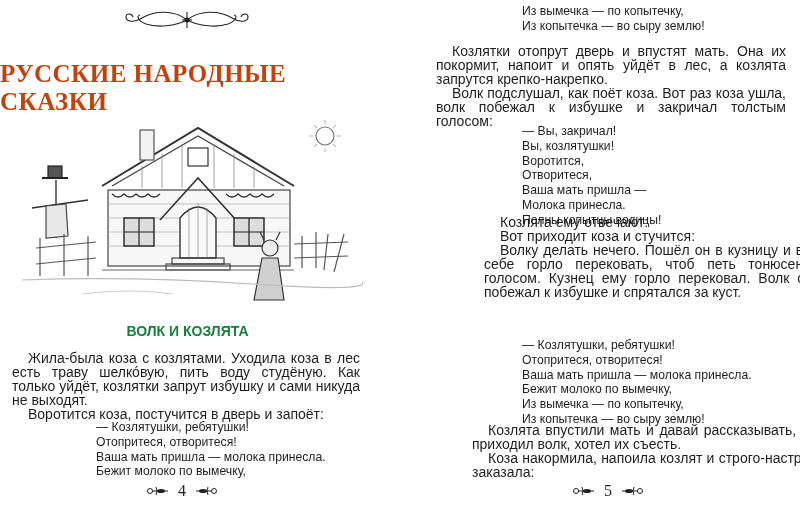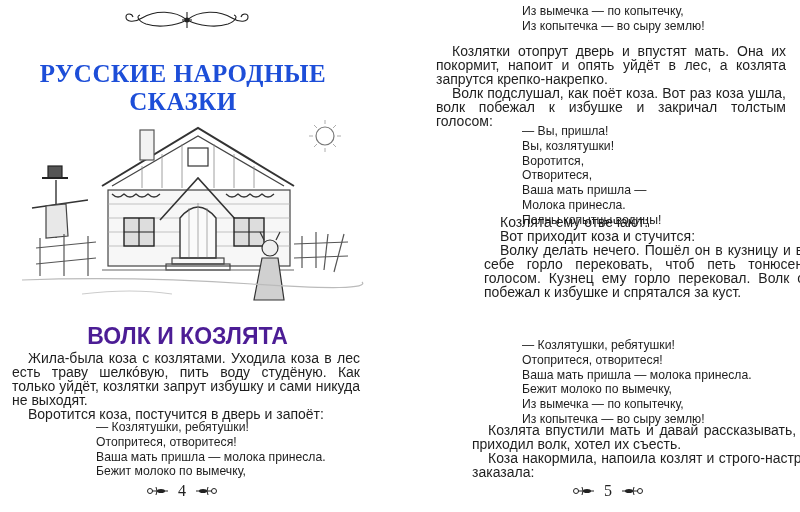--- a/index.html
+++ b/index.html
@@ -5,30 +5,30 @@
   * { box-sizing: border-box; margin: 0; padding: 0; }
   html, body { width: 800px; height: 512px; background: #ffffff; overflow: hidden; }
   body { position: relative; font-family: "Liberation Sans", sans-serif; color: #1a1a1a; }
 
   .page { position: absolute; top: 0; height: 512px; }
   .page-left { left: 0; width: 400px; }
   .page-right { left: 400px; width: 400px; }
 
   .ornament-top { position: absolute; left: 120px; top: 8px; width: 135px; height: 24px; }
   .book-title {
-    position: absolute; left: 0; width: 366px; top: 60px; text-align: center;
+    position: absolute; left: 0; width: 366px; top: 60px; 
     font-family: "Liberation Serif", serif; font-weight: bold; font-size: 25px;
-    letter-spacing: 0.5px; color: #1d4ed8;
+    letter-spacing: 0.5px; color: #c2410c;
   }
 
   .illustration { position: absolute; left: 12px; top: 108px; width: 352px; height: 200px; }
 
   .story-title {
     position: absolute; left: 0; width: 375px; top: 323px; text-align: center;
-    font-family: "Liberation Sans", sans-serif; font-weight: bold; font-size: 23px; color: #4c1d95;
+    font-family: "Liberation Sans", sans-serif; font-weight: bold; font-size: 14px; color: #15803d;
   }
 
   .prose { position: absolute; font-size: 14px; line-height: 14px; text-align: justify; color: #1e1e1e; }
   .prose p { text-indent: 16px; }
 
   .verse { position: absolute; font-size: 12.2px; line-height: 14.8px; color: #1e1e1e; }
   .verse div { white-space: nowrap; }
 
   .left-prose { left: 12px; top: 351px; width: 348px; }
   .left-verse { left: 96px; top: 420px; }
@@ -198,21 +198,21 @@
     <div>Из вымечка — по копытечку,</div>
     <div>Из копытечка — во сыру землю!</div>
   </div>
 
   <div class="prose right-prose-1">
     <p>Козлятки отопрут дверь и впустят мать. Она их покормит, напоит и опять уйдёт в лес, а козлята запрутся крепко-накрепко.</p>
     <p>Волк подслушал, как поёт коза. Вот раз коза ушла, волк побежал к избушке и закричал толстым голосом:</p>
   </div>
 
   <div class="verse right-verse-2">
-    <div>— Вы, пришла!</div>
+    <div>— Вы, закричал!</div>
     <div>Вы, козлятушки!</div>
     <div>Воротится,</div>
     <div>Отворитеся,</div>
     <div>Ваша мать пришла —</div>
     <div>Молока принесла.</div>
     <div>Полны копытцы водицы!</div>
   </div>
 
   <div class="prose right-prose-2">
     <p>Козлята ему отвечают:</p>

